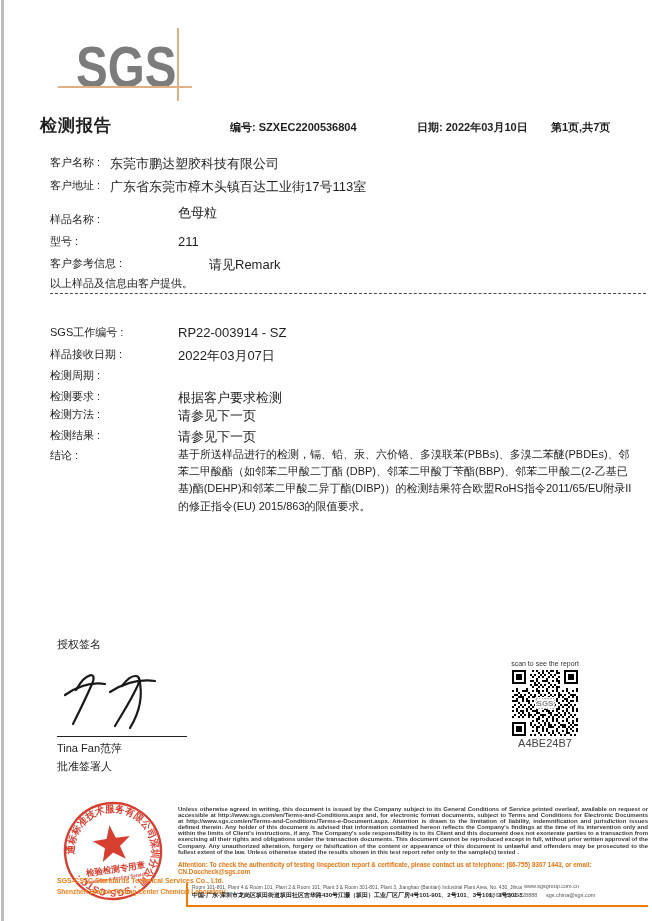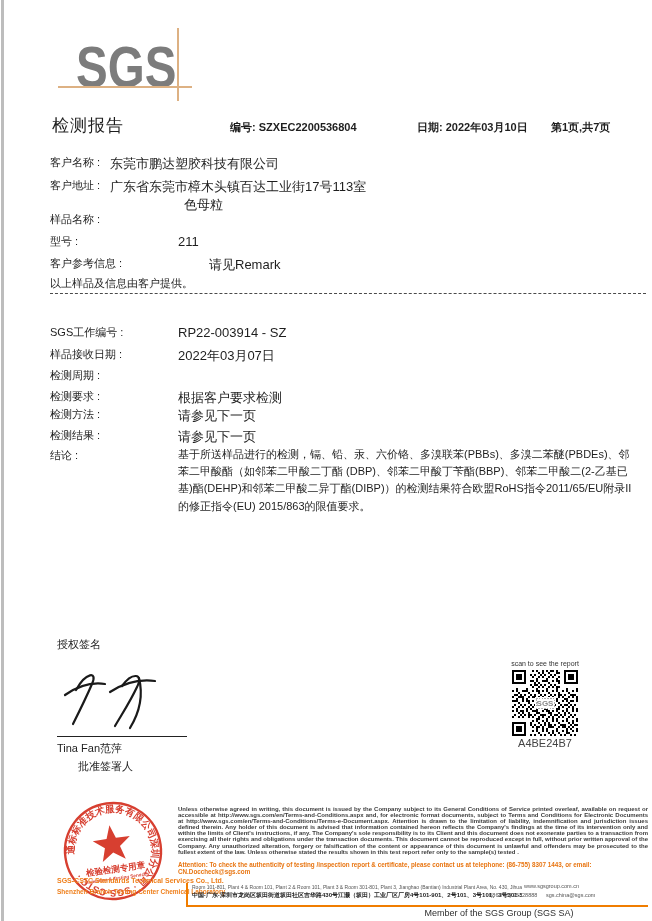--- a/index.html
+++ b/index.html
@@ -7,21 +7,21 @@
     position:relative;width:652px;height:921px;background:#ffffff;
     font-family:"Liberation Sans","DejaVu Sans",sans-serif;color:#1e1e1e;
     overflow:hidden;margin:0 auto;
   }
   .edge{position:absolute;left:1px;top:0;width:3px;height:921px;background:#bdbdbd;}
   .abs{position:absolute;}
   .lbl{position:absolute;left:50px;font-size:11px;white-space:nowrap;}
   .val{position:absolute;font-size:13px;white-space:nowrap;}
   .val-c{left:110px;}
   .val-s{left:178px;}
-  .title{position:absolute;left:52px;top:114px;font-size:17px;font-weight:normal;letter-spacing:1px;}
+  .title{position:absolute;left:40px;top:114px;font-size:17px;font-weight:bold;letter-spacing:1px;}
   .meta{position:absolute;top:120px;font-size:11px;font-weight:bold;white-space:nowrap;}
   .dash{position:absolute;left:50px;top:293px;width:596px;border-top:1px dashed #4a4a4a;}
   .conc{position:absolute;left:178px;top:446px;width:456px;font-size:11px;line-height:17.2px;text-align:left;}
   .sigco{position:absolute;left:57px;font-size:11px;white-space:nowrap;}
   .sigline{position:absolute;left:57px;top:736px;width:130px;border-top:1.5px solid #222;}
   .qrcap{position:absolute;left:503px;top:660px;width:84px;text-align:center;font-size:7px;color:#333;white-space:nowrap;}
   .qrcode{position:absolute;left:503px;top:737px;width:84px;text-align:center;font-size:11px;color:#444;}
   .legal{position:absolute;left:178px;top:806px;width:470px;font-size:6px;line-height:6.1px;text-align:justify;color:#3d3d3d;font-weight:600;}
   .attn{position:absolute;left:178px;top:861px;width:470px;font-size:6.3px;line-height:7px;font-weight:bold;color:#e87511;}
   .orange-co{position:absolute;left:57px;font-size:7px;font-weight:bold;color:#ef7f1a;white-space:nowrap;}
@@ -58,21 +58,21 @@
     <span>2022年03月10日</span>
   </div>
   <div class="meta" style="left:551px;">第1页,共7页</div>
 
   <div class="lbl" style="top:155px;">客户名称 :</div>
   <div class="val val-c" style="top:155px;">东莞市鹏达塑胶科技有限公司</div>
   <div class="lbl" style="top:178px;">客户地址 :</div>
   <div class="val val-c" style="top:178px;">广东省东莞市樟木头镇百达工业街17号113室</div>
 
   <div class="lbl" style="top:212px;">样品名称 :</div>
-  <div class="val val-s" style="top:196px;margin-left:6px;">色母粒</div>
+  <div class="val val-s" style="top:204px;">色母粒</div>
   <div class="lbl" style="top:234px;">型号 :</div>
   <div class="val val-s" style="top:234px;">211</div>
   <div class="lbl" style="top:256px;">客户参考信息 :</div>
   <div class="val val-s" style="top:256px;margin-left:31px;">请见Remark</div>
   <div class="lbl" style="top:276px;">以上样品及信息由客户提供。</div>
 
   <div class="dash"></div>
 
   <div class="lbl" style="top:325px;">SGS工作编号 :</div>
   <div class="val val-s" style="top:325px;text-align:right;">RP22-003914 - SZ</div>
@@ -95,21 +95,21 @@
     <g fill="none" stroke="#1a1a1a" stroke-width="2.2" stroke-linecap="round">
       <path d="M16,28 C26,10 38,9 32,22 C26,36 20,48 13,62"></path>
       <path d="M5,33 C18,24 32,20 45,22"></path>
       <path d="M62,24 C72,10 84,11 77,25 C70,40 62,52 55,64"></path>
       <path d="M50,30 C64,21 80,17 95,19"></path>
       <path d="M79,16 C83,32 81,48 70,66"></path>
     </g>
   </svg>
   <div class="sigline"></div>
   <div class="sigco" style="top:741px;">Tina Fan范萍</div>
-  <div class="sigco" style="top:759px;margin-left:21px;">批准签署人</div>
+  <div class="sigco" style="top:759px;">批准签署人</div>
 
   <div class="qrcap">scan to see the report</div>
   <svg class="abs" style="left:512px;top:670px;" width="66" height="66" viewBox="0 0 33 33" shape-rendering="crispEdges">
     <defs>
       <pattern id="qm1" width="5" height="5" patternUnits="userSpaceOnUse">
         <rect x="0" y="0" width="1" height="1"></rect>
           <rect x="2" y="0" width="1" height="1"></rect>
         <rect x="3" y="1" width="1" height="1"></rect>
           <rect x="1" y="2" width="1" height="1"></rect>
         <rect x="4" y="2" width="1" height="1"></rect>
@@ -175,14 +175,13 @@
 
   <div class="vline-o"></div>
   <div class="addr addr-en">Room 101-801, Plant 4 &amp; Room 101, Plant 2 &amp; Room 101, Plant 3 &amp; Room 301-801, Plant 3, Jianghao (Bantian) Industrial Plant Area, No. 430, Jihua Road, Bantian Community, Bantian Street, Longgang District, Shenzhen, Guangdong, China 518129</div>
   <div class="addr addr-cn">中国·广东·深圳市龙岗区坂田街道坂田社区吉华路430号江灏（坂田）工业厂区厂房4号101-901、2号101、3号101、3号301-501 邮编：518129</div>
 
   <div class="contact" style="left:524px;top:883px;">www.sgsgroup.com.cn</div>
   <div class="contact" style="left:489px;top:892px;">t(86-755) 25328888</div>
   <div class="contact" style="left:546px;top:892px;">sgs.china@sgs.com</div>
 
   <div class="hline-o"></div>
-  <div class="member">Member of the SGS Group (SGS SA)</div>
 </div>
 
 </body></html>

